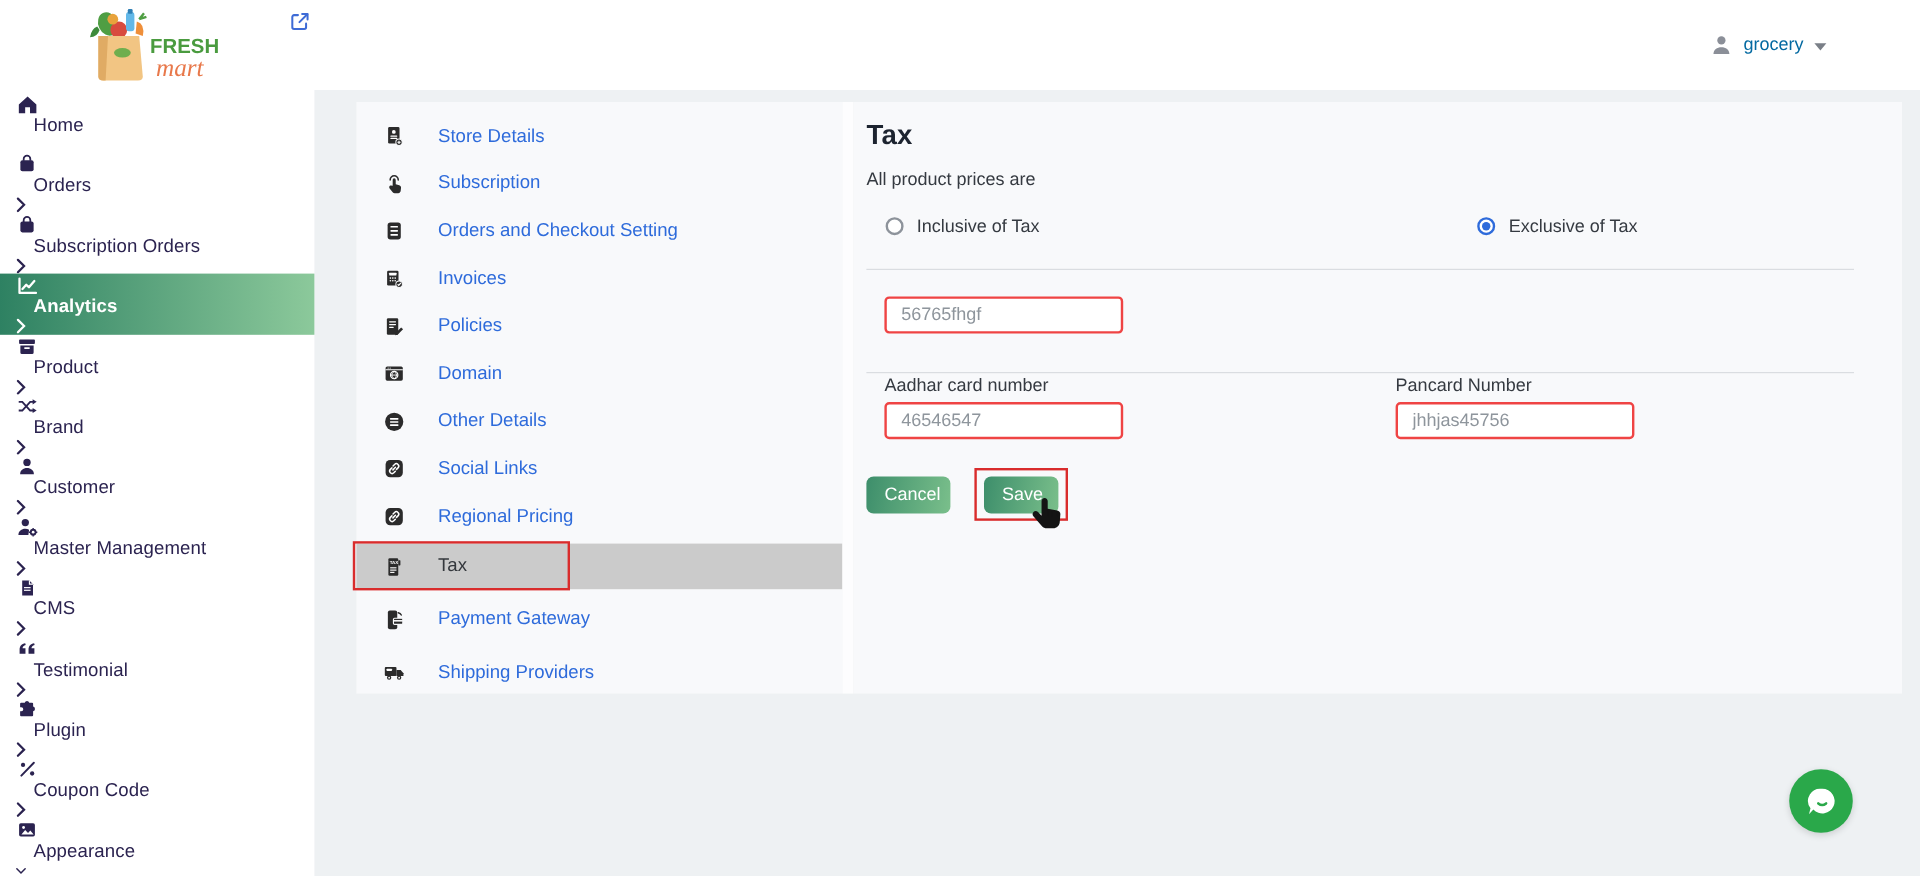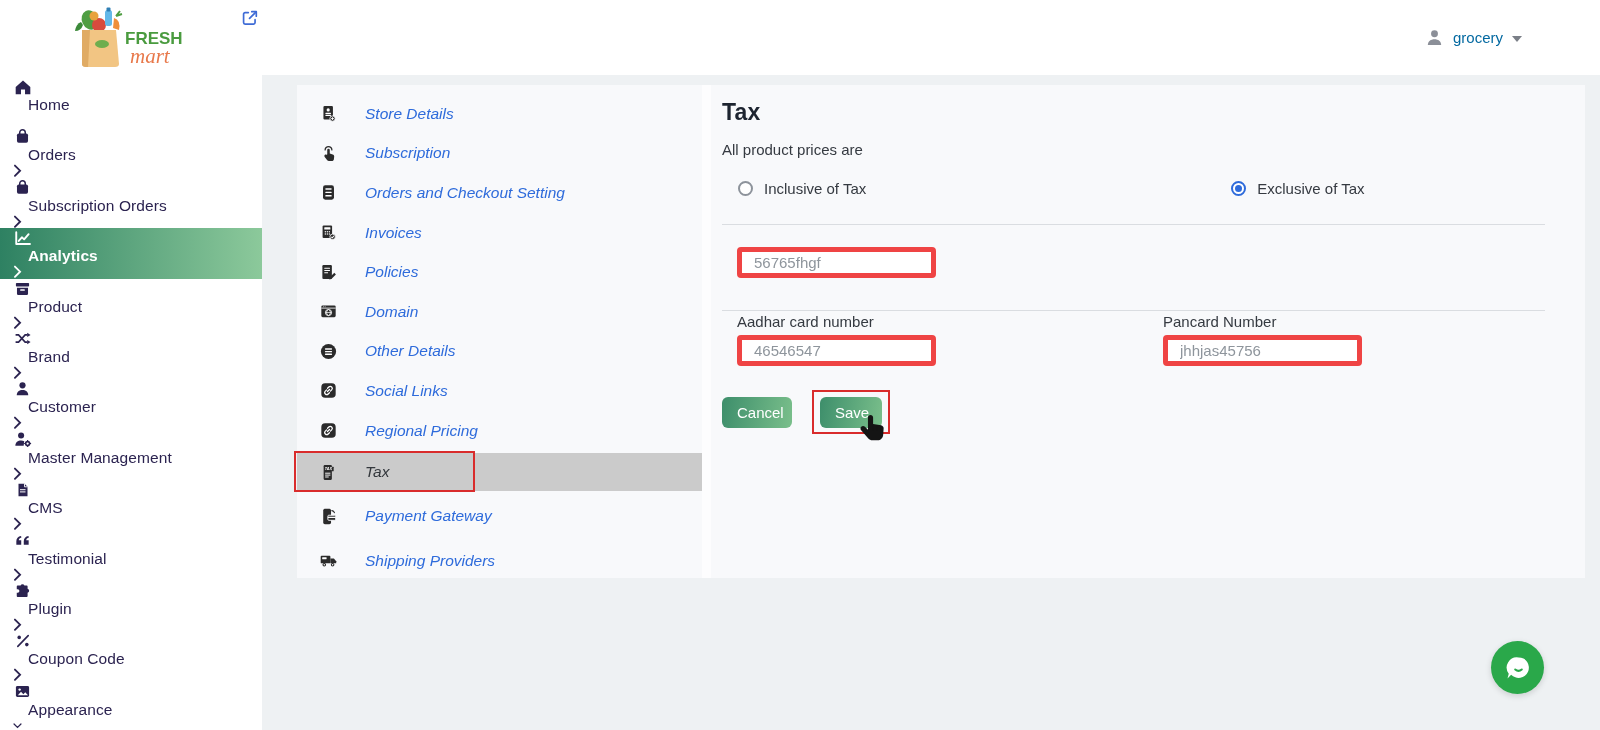--- a/index.html
+++ b/index.html
@@ -24,21 +24,21 @@
   .nav-item.active { background:linear-gradient(90deg,#2e8162 0%, #8cc99b 100%); color:#ffffff; }
   .nav-item.active .chev { color:#ffffff; }
   .nav-item.active .nlabel { font-weight:700; }
 
   
   .menu-panel { position:absolute; left:297px; top:85px; width:405px; height:493px; background:#f8f9fb; z-index:1; }
   .gap-strip { position:absolute; left:702px; top:85px; width:9px; height:493px; background:#fdfdfe; z-index:1; }
   .form-panel { position:absolute; left:711px; top:85px; width:874px; height:493px; background:#f8f9fb; z-index:1; }
 
   
-  .menu-list { padding-top:9px;font-style:italic; }
+  .menu-list { padding-top:9px; }
   .menu-item { position:relative; height:39.6px; display:flex; align-items:center; padding-left:22px; cursor:pointer; }
   .menu-item .micon { width:19px; height:19px; flex:0 0 19px; color:#2b2b2b; display:flex; align-items:center; justify-content:center; }
   .menu-item .mlabel { margin-left:27px; font-size:15.5px; color:#2e6bdb; }
   .menu-item.active { background:#cbcbcb; height:38px; margin-top:3px; }
   .menu-item.active .mlabel { color:#34383d; }
   .menu-item.pushed { margin-top:5px; }
   .annotation-box { position:absolute; left:-3px; top:-2px; width:181px; height:41px; border:2px solid #d92c2c; pointer-events:none; }
 
   
   .form-inner { position:relative; padding:14px 0 0 11px; }
@@ -49,21 +49,21 @@
   .radio-opt.first { margin-left:16px; }
   .radio-opt.second { margin-left:345px; }
   .radio-circle { width:15px; height:15px; border-radius:50%; border:2px solid #8d939b; background:#fff; }
   .radio-circle.checked { border:2px solid #2e6bdb; position:relative; }
   .radio-circle.checked::after { content:""; position:absolute; left:2.2px; top:2.2px; width:7px; height:7px; border-radius:50%; background:#2e6bdb; }
   .radio-label { font-size:15px; color:#353a41; }
   .divider { height:1px; background:#dadde1; width:823px; }
   .div1 { margin-top:27px; }
   .div2 { margin-top:32px; }
   .field-label { font-size:15px; color:#353a41; }
-  .text-input { margin-top:5px; width:199px; height:31px; background:#ffffff; border:5px solid #ef4444; border-radius:4px; padding:0 12px; font-size:15px; color:#8e959c; font-family:"Liberation Sans",sans-serif; outline:none; }
+  .text-input { margin-top:5px; width:199px; height:31px; background:#ffffff; border:2px solid #ef4444; border-radius:4px; padding:0 12px; font-size:15px; color:#8e959c; font-family:"Liberation Sans",sans-serif; outline:none; }
   .gst-block { margin-top:17px; margin-left:15px; }
   .two-col { margin-top:2px; margin-left:15px; display:flex; }
   .col2 { margin-left:227px; }
   .btn-row { margin-top:31px; display:flex; align-items:flex-start; position:relative; }
   .btn { height:31px; border:none; border-radius:6px; color:#fff; font-size:15px; font-family:"Liberation Sans",sans-serif; background:linear-gradient(100deg,#3d8e6b 0%, #7abf8b 100%); cursor:pointer; padding:0 15px; }
   .btn-cancel { width:70px; }
   .save-wrap { position:relative; margin-left:28px; }
   .btn-save { width:62px; }
   .save-annotation { position:absolute; left:-8px; top:-7px; width:78px; height:44px; border:2px solid #d92c2c; pointer-events:none; }
   .cursor-icon { position:absolute; left:38px; top:16px; width:32px; height:36px; pointer-events:none; }

